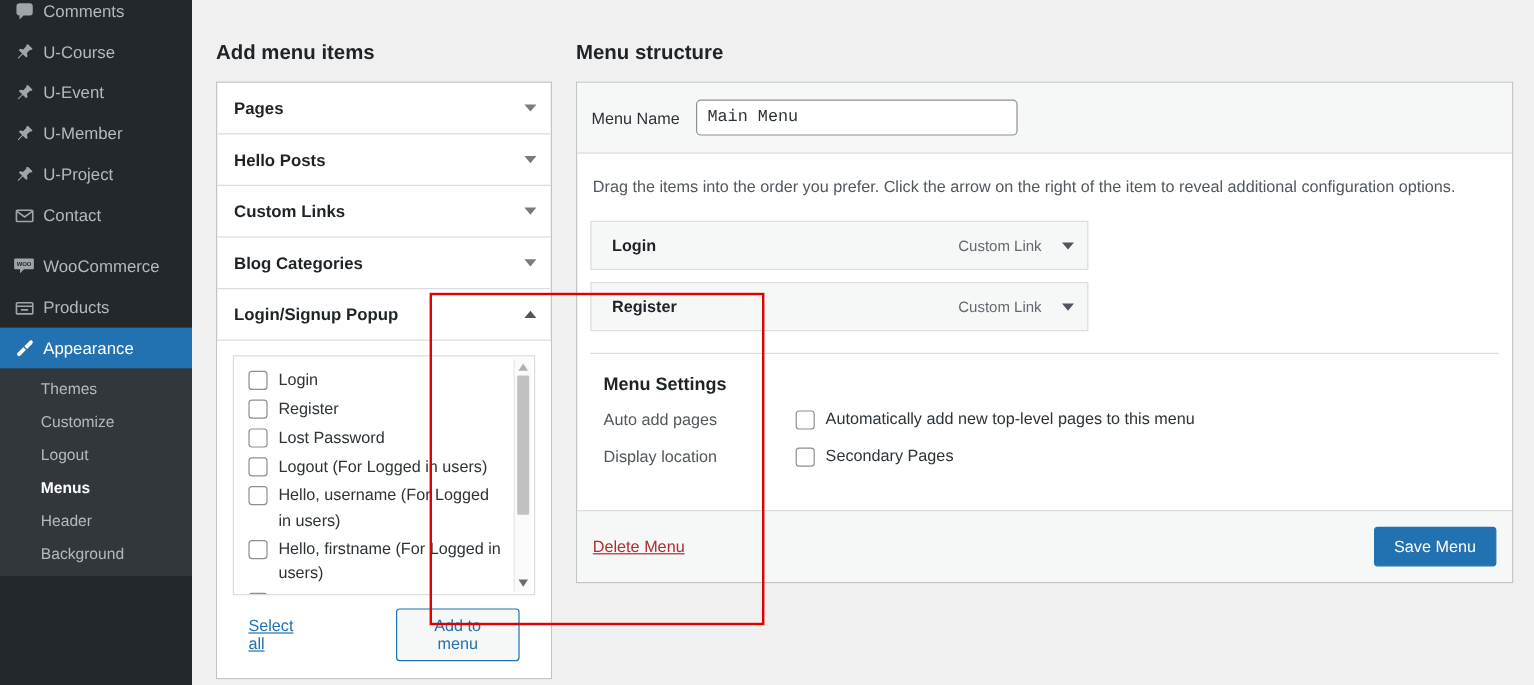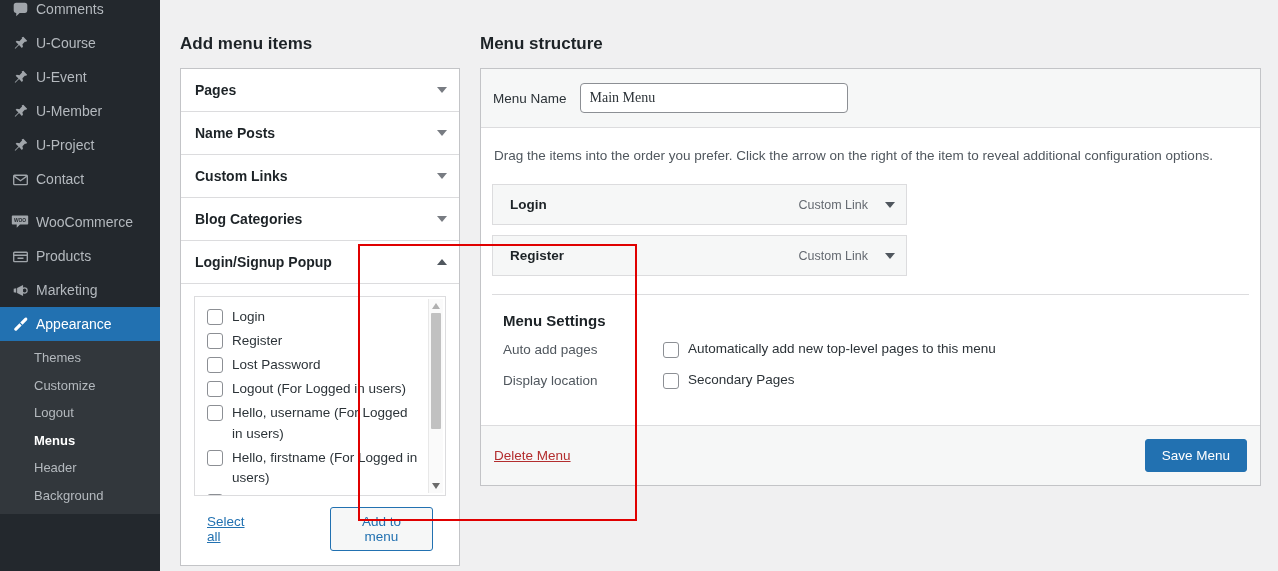--- a/index.html
+++ b/index.html
@@ -270,21 +270,21 @@
   }
   .name-input {
     width: 268px;
     height: 30px;
     border: 1px solid #8c8f94;
     border-radius: 4px;
     padding: 0 9px;
     font-size: 14px;
     color: #2c3338;
     background: #fff;
-    font-family: Liberation Serif, serif;
+    font-family: Liberation Mono, monospace;
   }
   .struct-inner { padding: 14px 11px 0 11px; }
   .help-text {
     font-size: 13.5px;
     color: #50575e;
     margin: 4px 0 18px 2px;
     line-height: 1.5;
   }
   .menu-item-row {
     position: relative;
@@ -450,30 +450,20 @@
       <span class="ico">
         <svg width="17" height="17" viewBox="0 0 20 20" fill="none" stroke="currentColor" stroke-width="1.6">
             <rect x="2" y="5" width="16" height="11" rx="1"></rect>
             <path d="M2 8.5h16M6.5 12h7"></path>
           </svg>
       </span>
       <span class="lbl">Products</span>
     </div>
 
 
-    <div class="nav-item">
-      <span class="ico">
-        <svg width="17" height="17" viewBox="0 0 20 20" fill="currentColor">
-            <path d="M2 8v4l3 .6V7.4L2 8z"></path>
-            <path d="M6 7l7-3.5v13L6 13V7z"></path>
-            <circle cx="14.8" cy="10" r="3" fill="none" stroke="currentColor" stroke-width="1.4"></circle>
-          </svg>
-      </span>
-      <span class="lbl">Marketing</span>
-    </div>
 
     <div class="nav-item active">
       <span class="ico">
         <svg width="17" height="17" viewBox="0 0 20 20" fill="currentColor">
             <path d="M17.5 2.4c-.8-.8-2-.6-2.9.3L9.7 7.6l2.7 2.7 4.9-4.9c.9-.9 1-2.2.2-3zM8.8 8.6L3 14.4c-.6.6-.6 1.6 0 2.2l.4.4c.6.6 1.6.6 2.2 0l5.8-5.8-2.6-2.6z"></path>
           </svg>
       </span>
       <span class="lbl">Appearance</span>
     </div>
 
@@ -493,21 +483,21 @@
       <h2 class="col-title">Add menu items</h2>
 
       <div id="accordion">
 
         <div class="acc-head">
           <span>Pages</span>
           <span class="acc-arrow down"></span>
         </div>
 
         <div class="acc-head">
-          <span>Name Posts</span>
+          <span>Hello Posts</span>
           <span class="acc-arrow down"></span>
         </div>
 
         <div class="acc-head">
           <span>Custom Links</span>
           <span class="acc-arrow down"></span>
         </div>
 
         <div class="acc-head">
           <span>Blog Categories</span>

